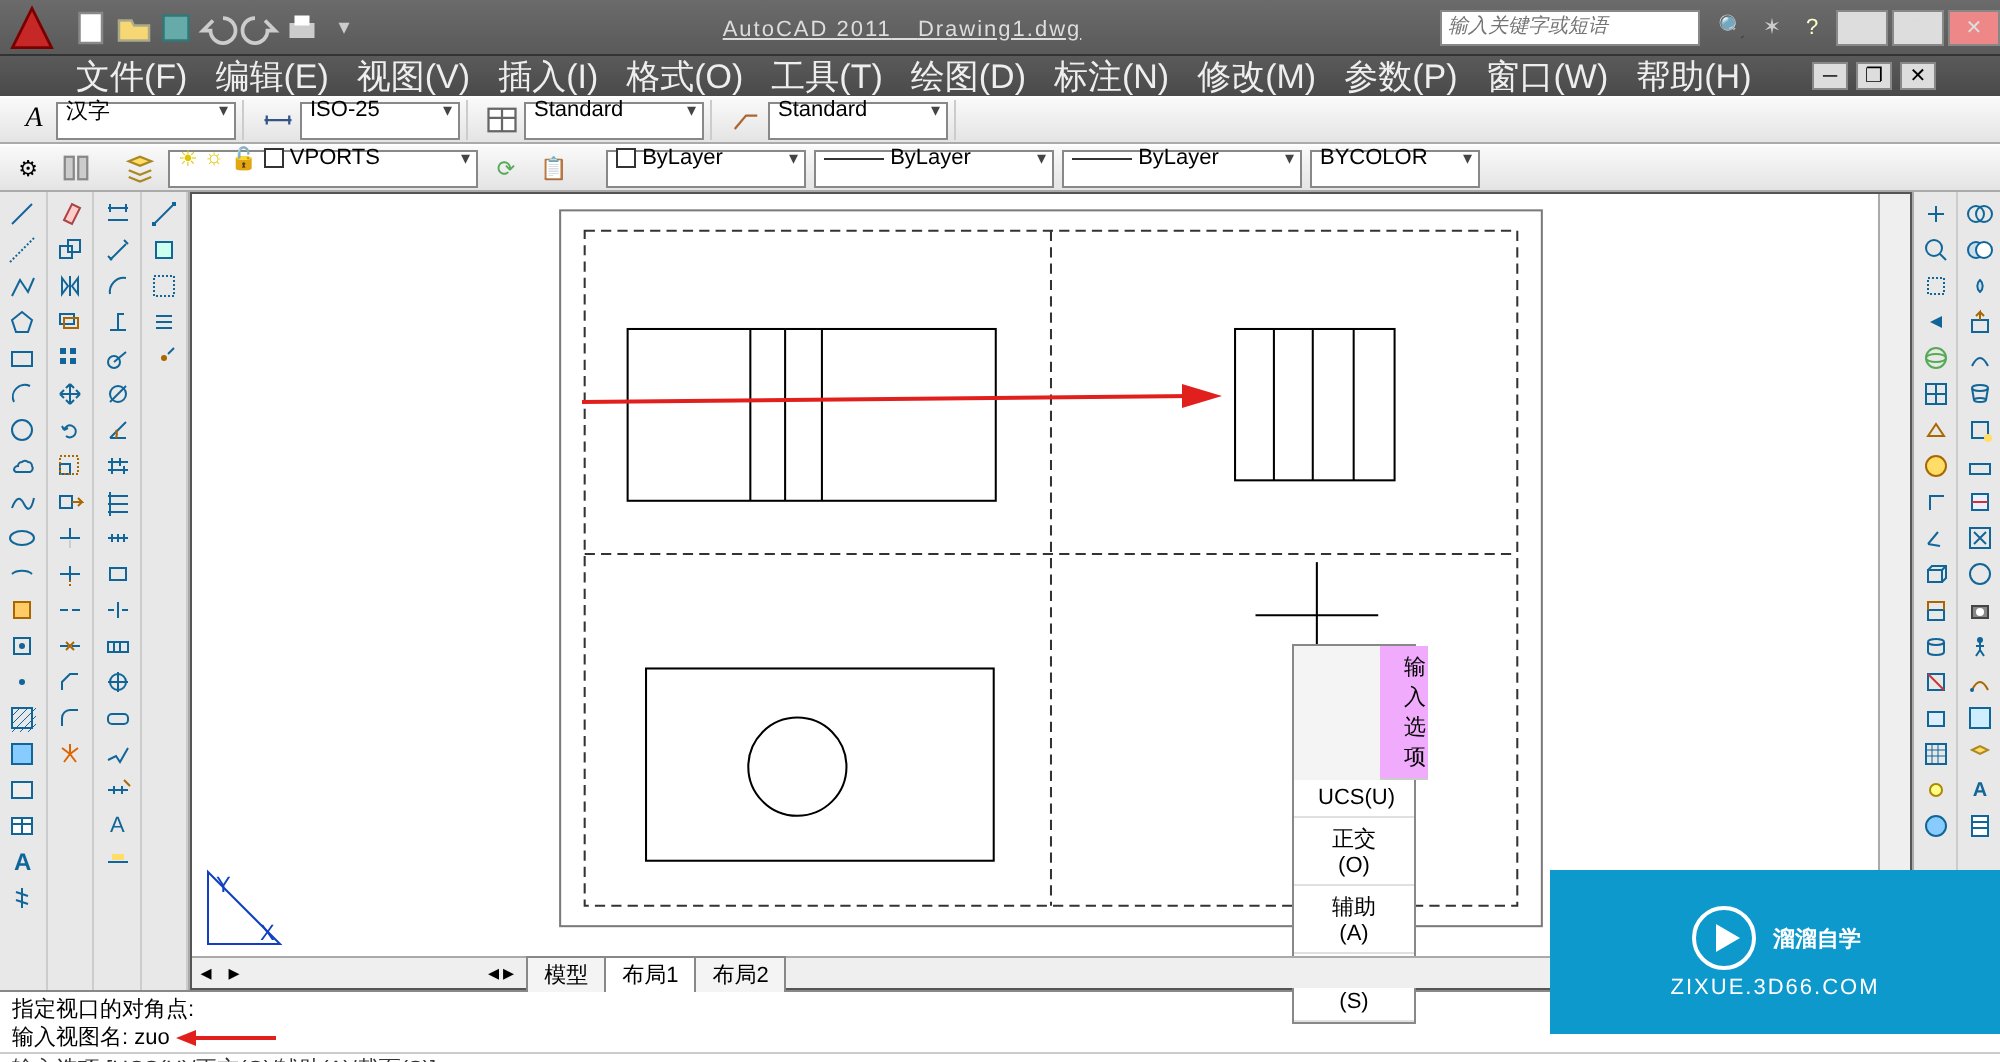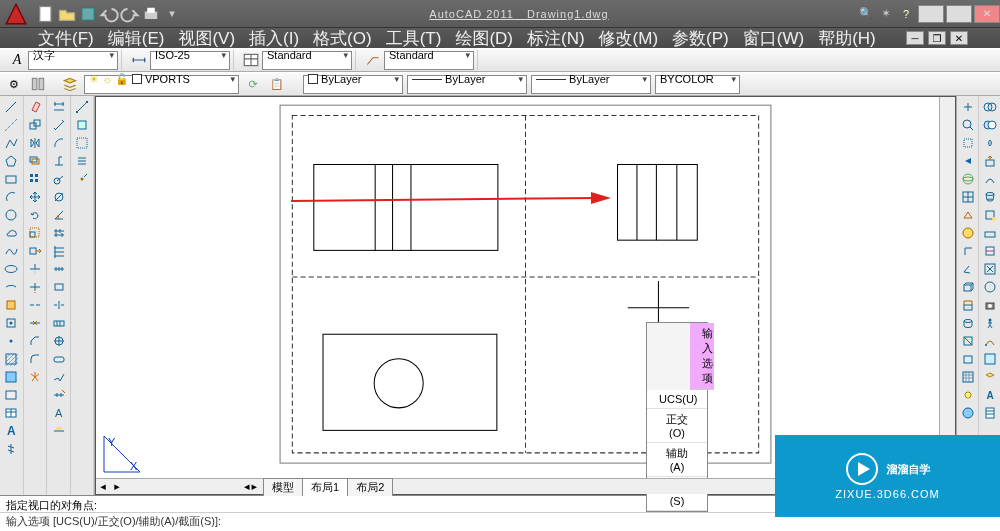--- a/index.html
+++ b/index.html
@@ -82,20 +82,23 @@
         <svg viewBox="0 0 16 16">
           <rect x="3" y="6" width="10" height="6" fill="#ccc"></rect>
           <rect x="5" y="3" width="6" height="4" fill="#fff"></rect>
         </svg>
       </div>
     <div class="qat-btn">▾</div>
   </div>
   <div class="title-center">
     <span>AutoCAD 2011</span>&nbsp;&nbsp;&nbsp;<span>Drawing1.dwg</span>
   </div>
+  <div class="search-box">
+    <input placeholder="输入关键字或短语" style="">
+  </div>
   <div class="qat-btn" style="color:#ccc">🔍</div>
   <div class="qat-btn">✶</div>
   <div class="qat-btn" style="color:#ffc">?</div>
   <div class="win-btns">
     <div class="win-btn">─</div>
     <div class="win-btn">☐</div>
     <div class="win-btn" style="background:#e88">✕</div>
   </div>
 </div>
 
@@ -776,20 +779,26 @@
             <rect x="3" y="2" width="8" height="10" fill="#fff" stroke="#169"></rect>
             <path d="M3 5h8M3 8h8" stroke="#169"></path>
           </svg>
         </div>
     </div>
   </div>
 </div>
 
 <div class="cmdline-area">
   <div>指定视口的对角点:</div>
+  <div><span>输入视图名: </span><span>zuo</span>
+    <svg style="display:inline;vertical-align:middle" width="50" height="10">
+        <polygon points="0,5 10,1 10,9" fill="#e1201e"></polygon>
+        <line x1="10" y1="5" x2="50" y2="5" stroke="#e1201e" stroke-width="2"></line>
+      </svg>
+  </div>
   <div class="prompt" style="background:#fff;border-top:1px solid #ccc;margin:0 -6px;padding:1px 6px">输入选项 [UCS(U)/正交(O)/辅助(A)/截面(S)]:</div>
 </div>
 
 <div class="watermark">
   <div style="display:flex;align-items:center;gap:8px">
     <svg width="34" height="34" viewBox="0 0 34 34">
         <circle cx="17" cy="17" r="15" fill="none" stroke="#fff" stroke-width="2"></circle>
         <polygon points="13,10 13,24 25,17" fill="#fff"></polygon>
       </svg>
     <span style="font-weight:bold">溜溜自学</span>

